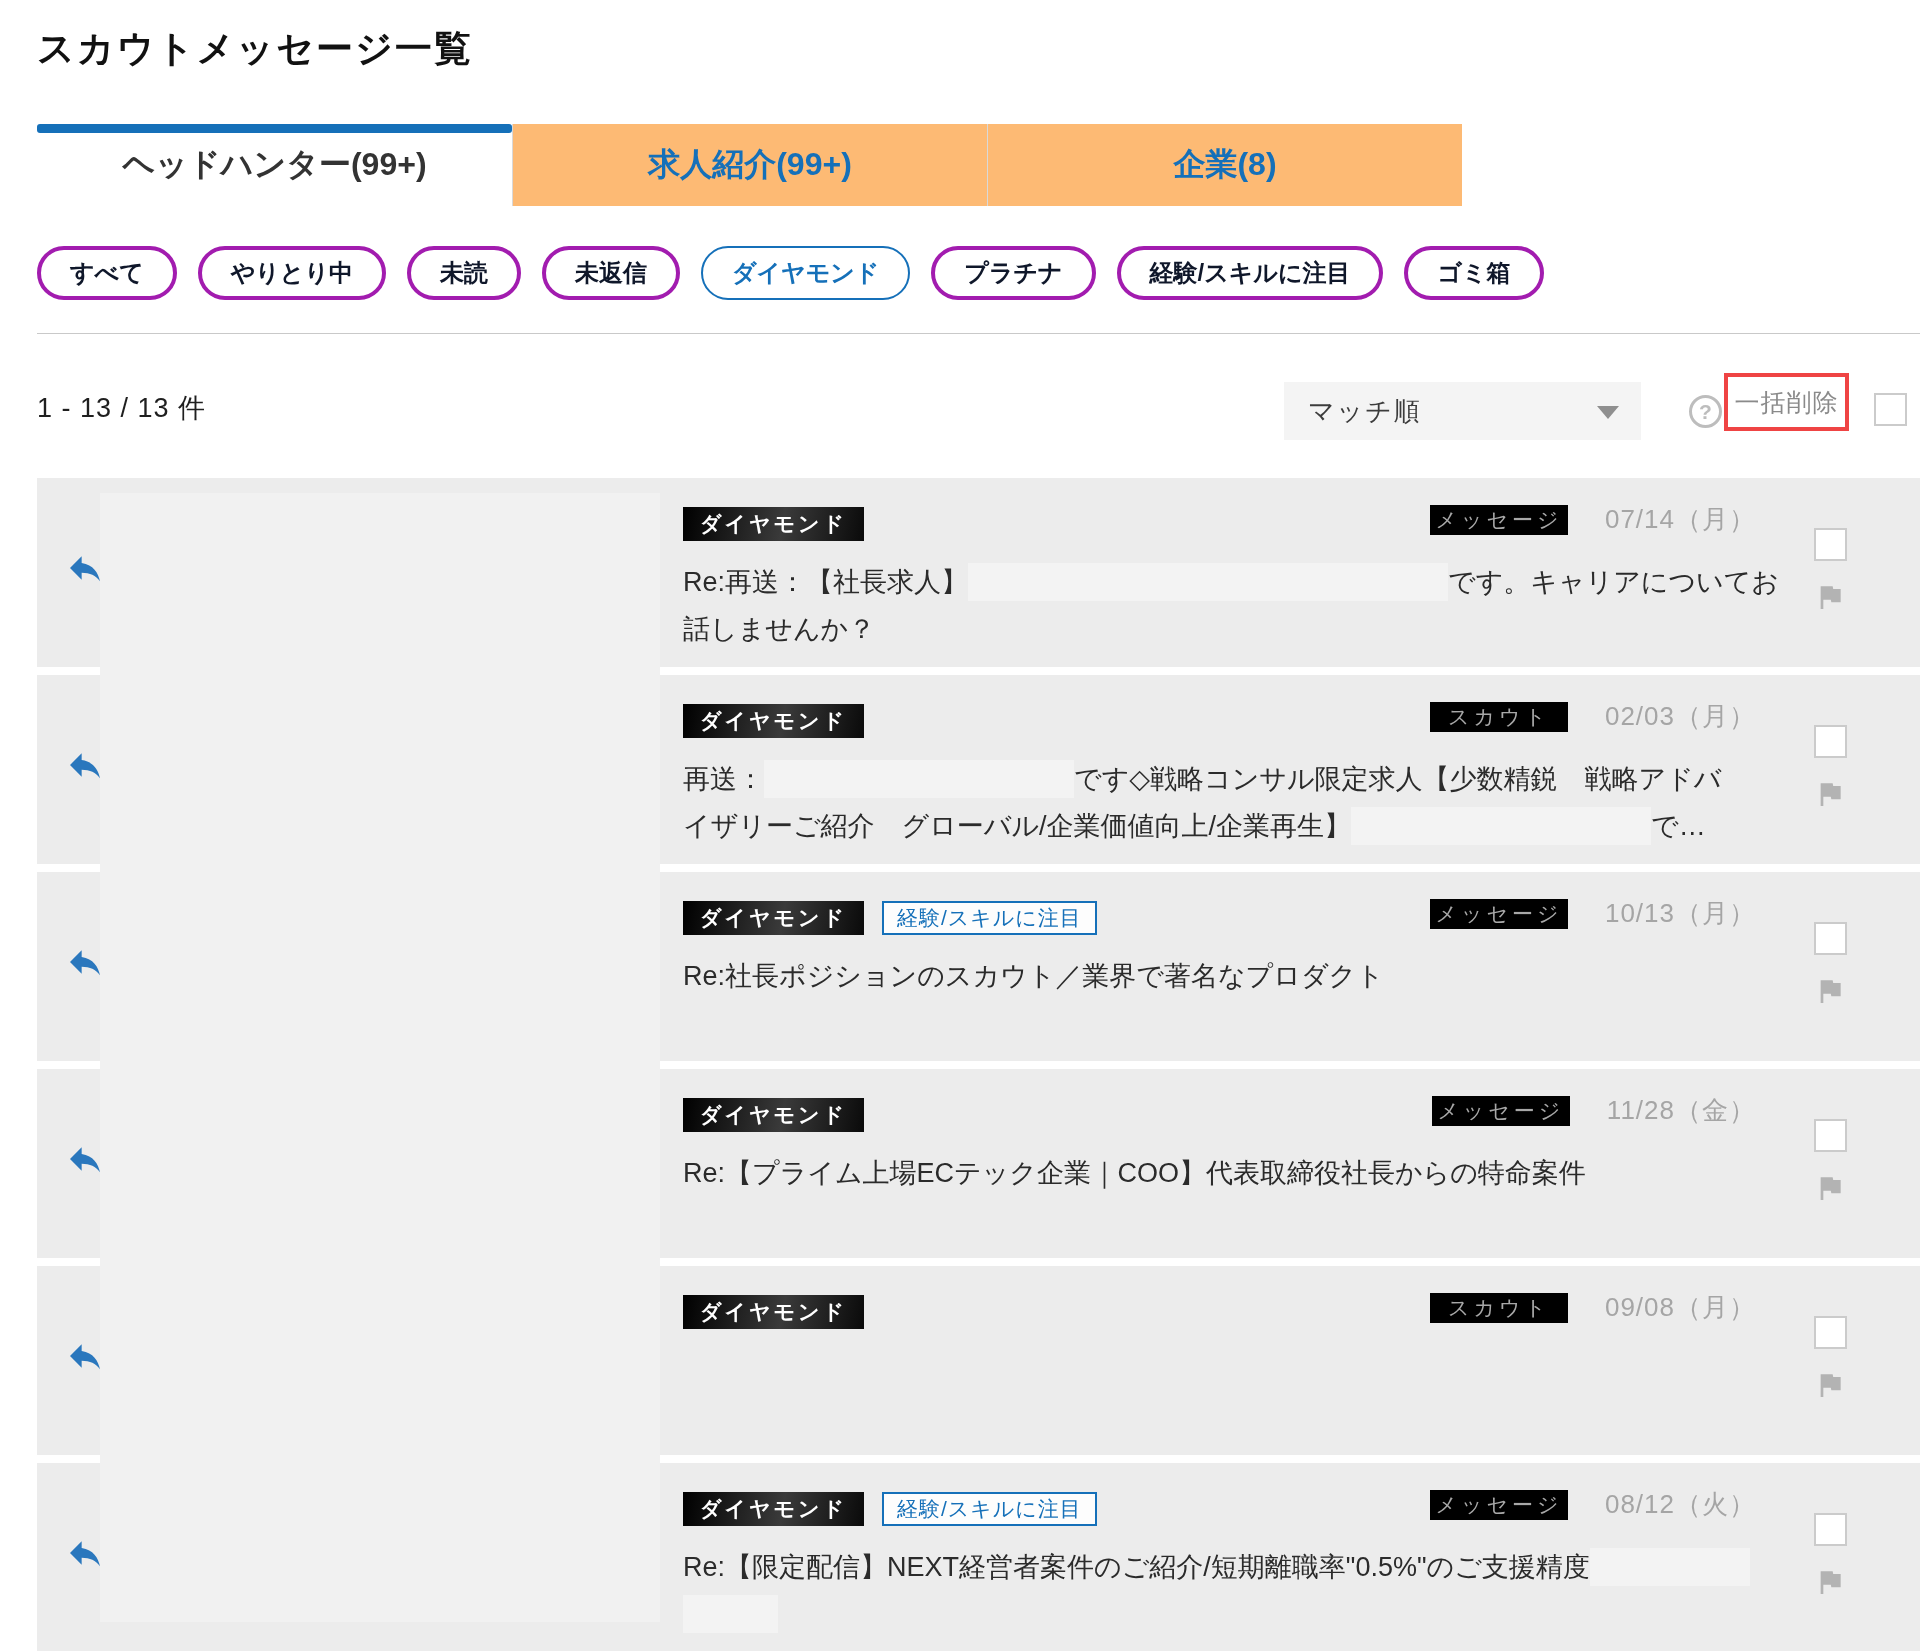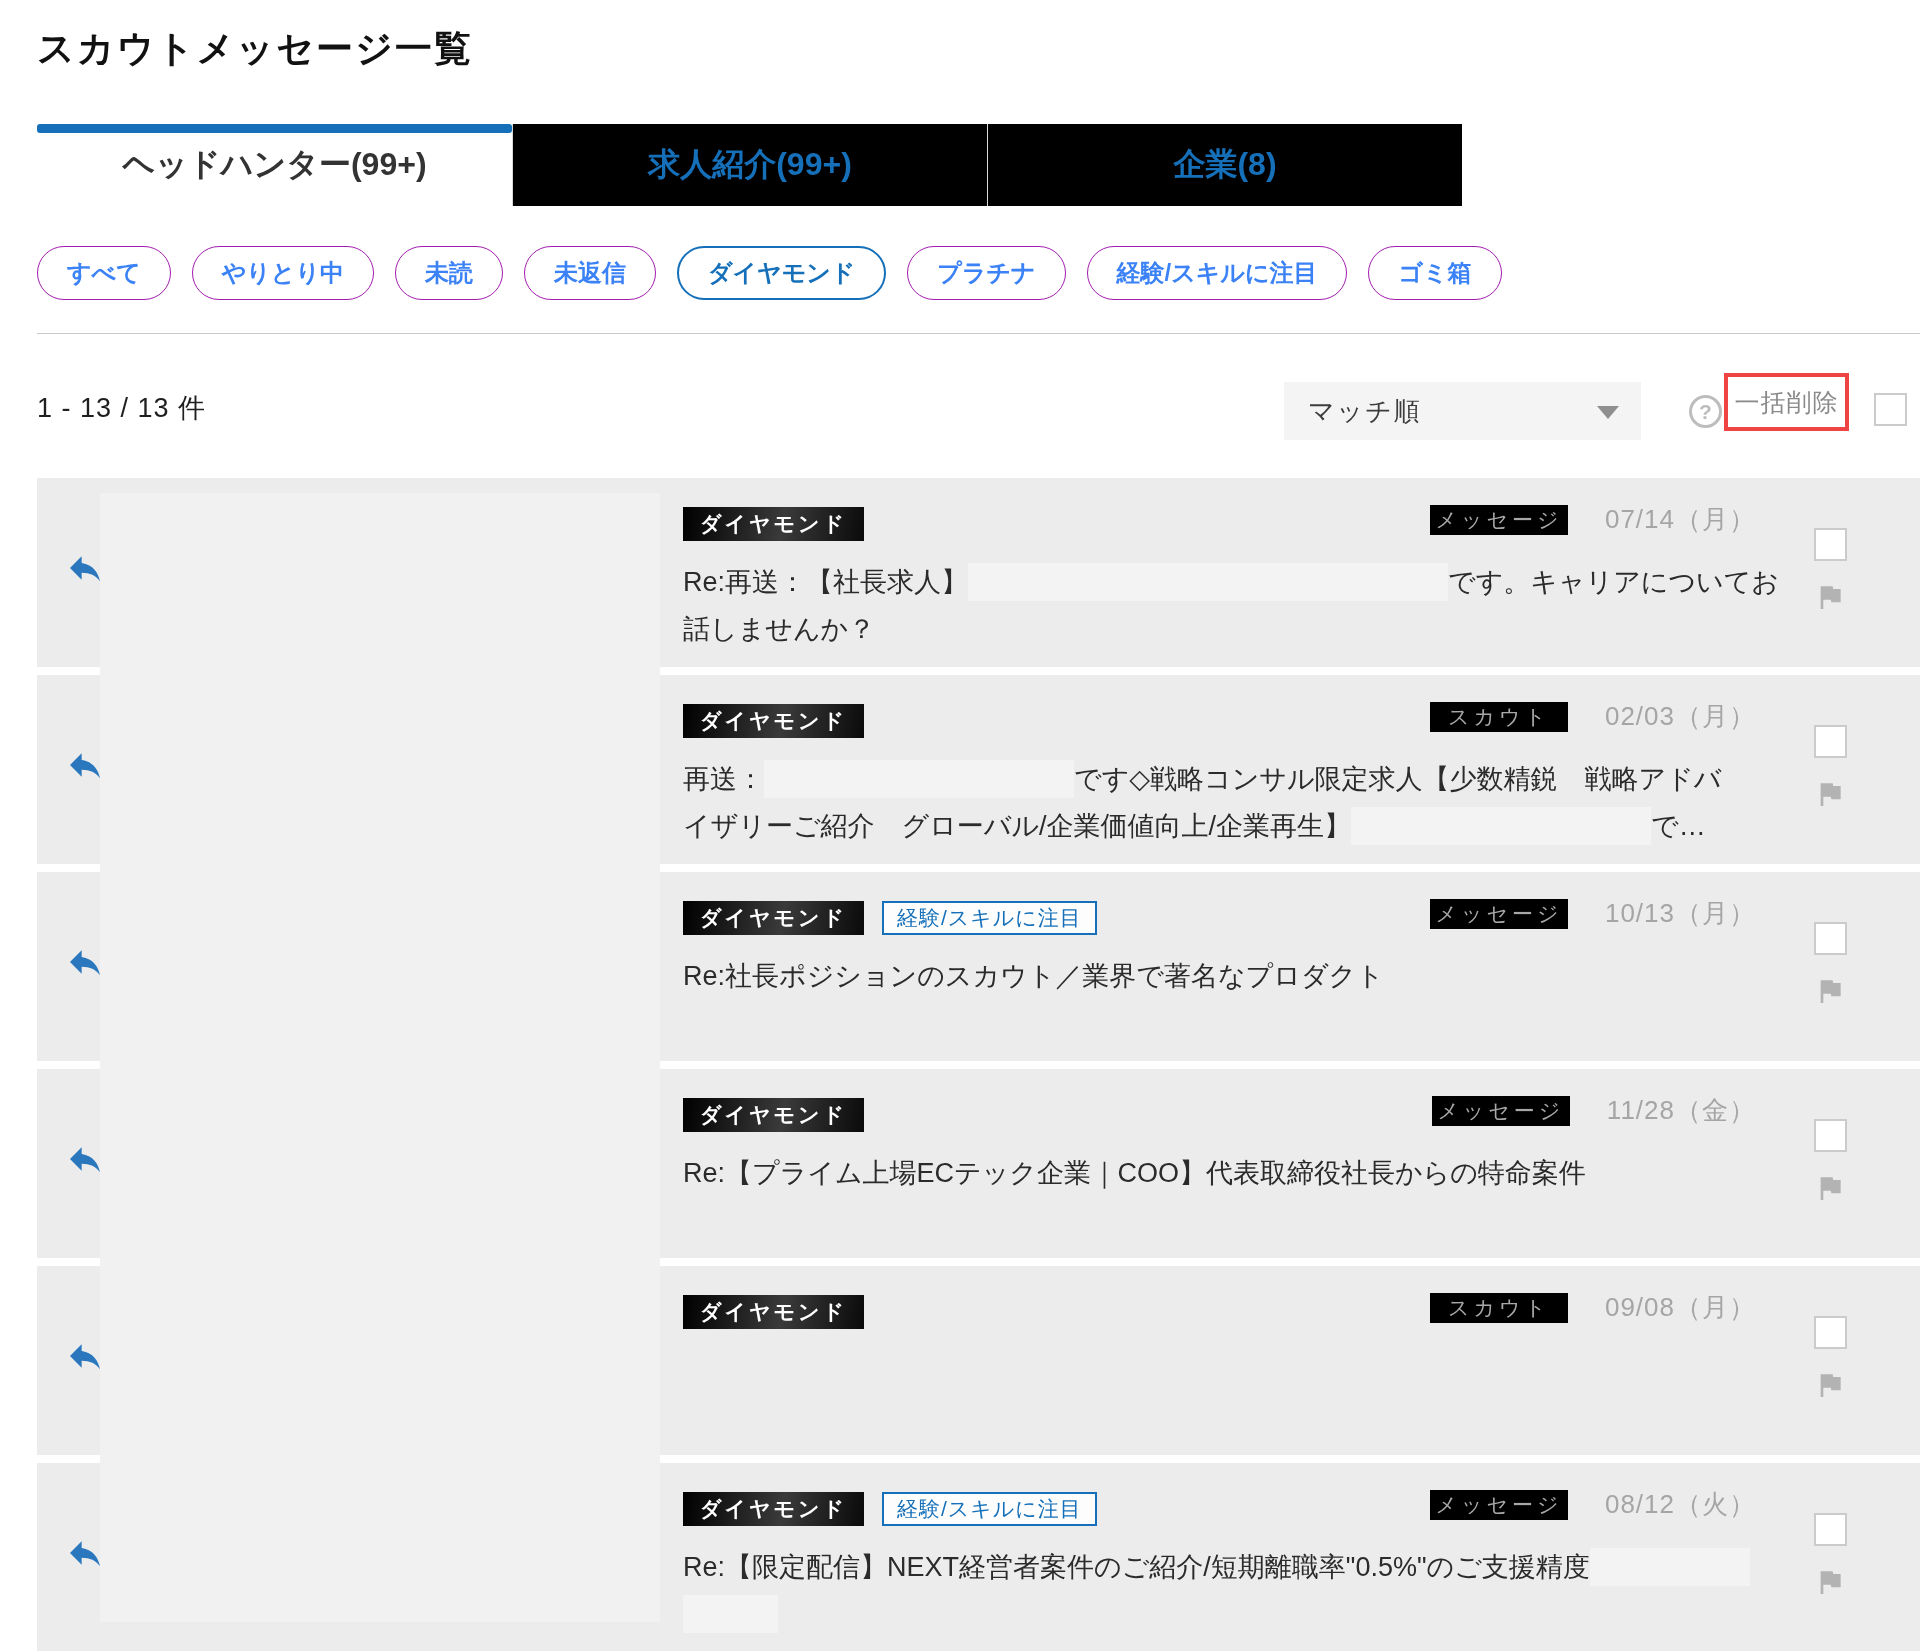--- a/index.html
+++ b/index.html
@@ -14,35 +14,35 @@
   .page-title{
     margin:0;padding-top:24px;font-size:37px;font-weight:700;color:#111;
     letter-spacing:2px;
   }
 
   
   .tabs{display:flex;margin-top:50px;width:1426px;}
   .tab{
     position:relative;width:475px;height:82px;box-sizing:border-box;
     display:flex;align-items:center;justify-content:center;
-    background:#000000;cursor:pointer;
+    background:#fdba74;cursor:pointer;
   }
   .tab + .tab{border-left:1px solid #d9d9d9;}
   .tab.active{background:#ffffff;}
   .tab .tab-bar{display:none;position:absolute;top:0;left:0;right:0;height:9px;background:#1570b9;border-radius:3px;}
   .tab.active .tab-bar{display:block;}
   .tab span{font-size:32px;font-weight:700;color:#1570b9;}
   .tab.active span{color:#333;}
 
   
   .chips{display:flex;gap:21px;margin-top:40px;}
   .chip{
     box-sizing:border-box;height:54px;padding:0 29px;border-radius:27px;
-    border:1px solid #a21caf;background:#fff;display:flex;align-items:center;
-    font-size:24px;font-weight:700;color:#3b82f6;cursor:pointer;white-space:nowrap;
+    border:4px solid #a21caf;background:#fff;display:flex;align-items:center;
+    font-size:24px;font-weight:700;color:#0f172a;cursor:pointer;white-space:nowrap;
   }
   .chip.selected{border:2px solid #1570b9;color:#1570b9;}
 
   .rule{margin-top:33px;border:none;border-top:1px solid #c9c9c9;height:0;}
 
   
   .toolbar{position:relative;height:136px;}
   .result-count{position:absolute;left:0;top:48px;font-size:27px;color:#1f1f1f;letter-spacing:1px;text-align:center;}
   .sort-select{
     position:absolute;right:293px;top:40px;width:357px;height:58px;box-sizing:border-box;

